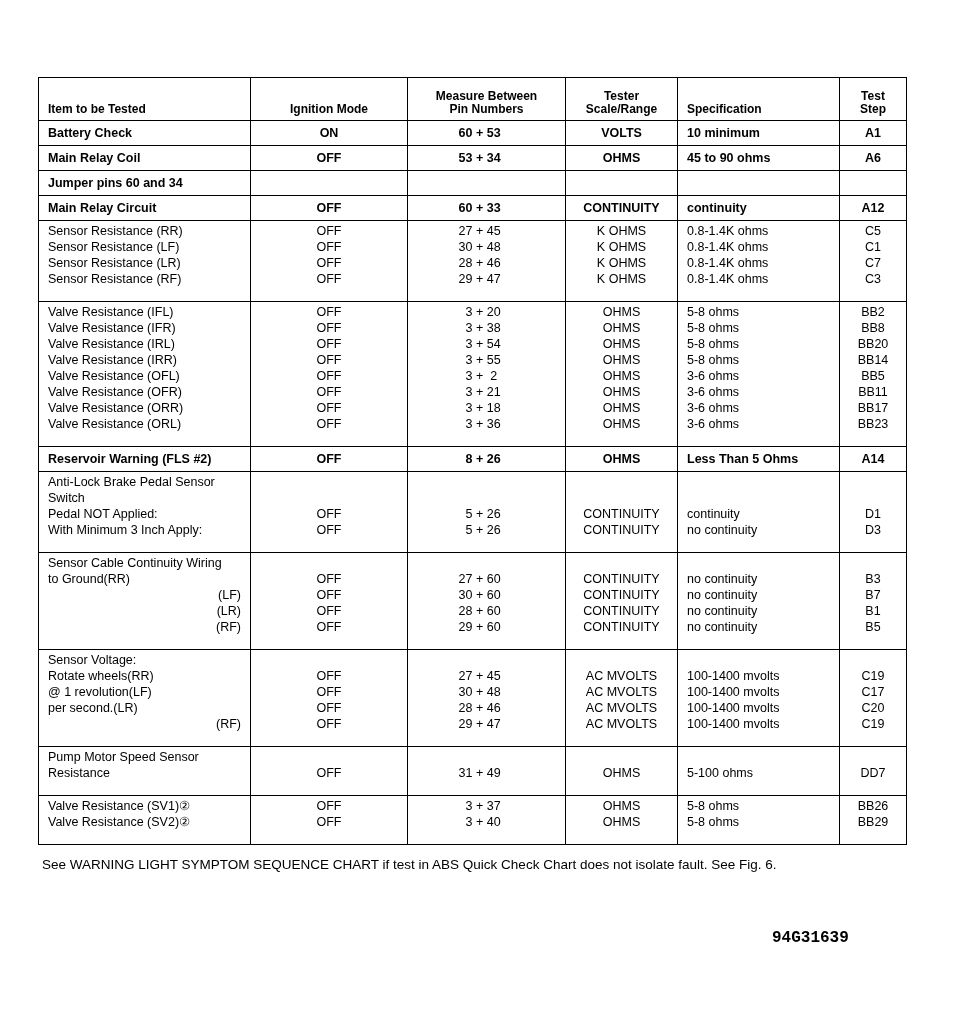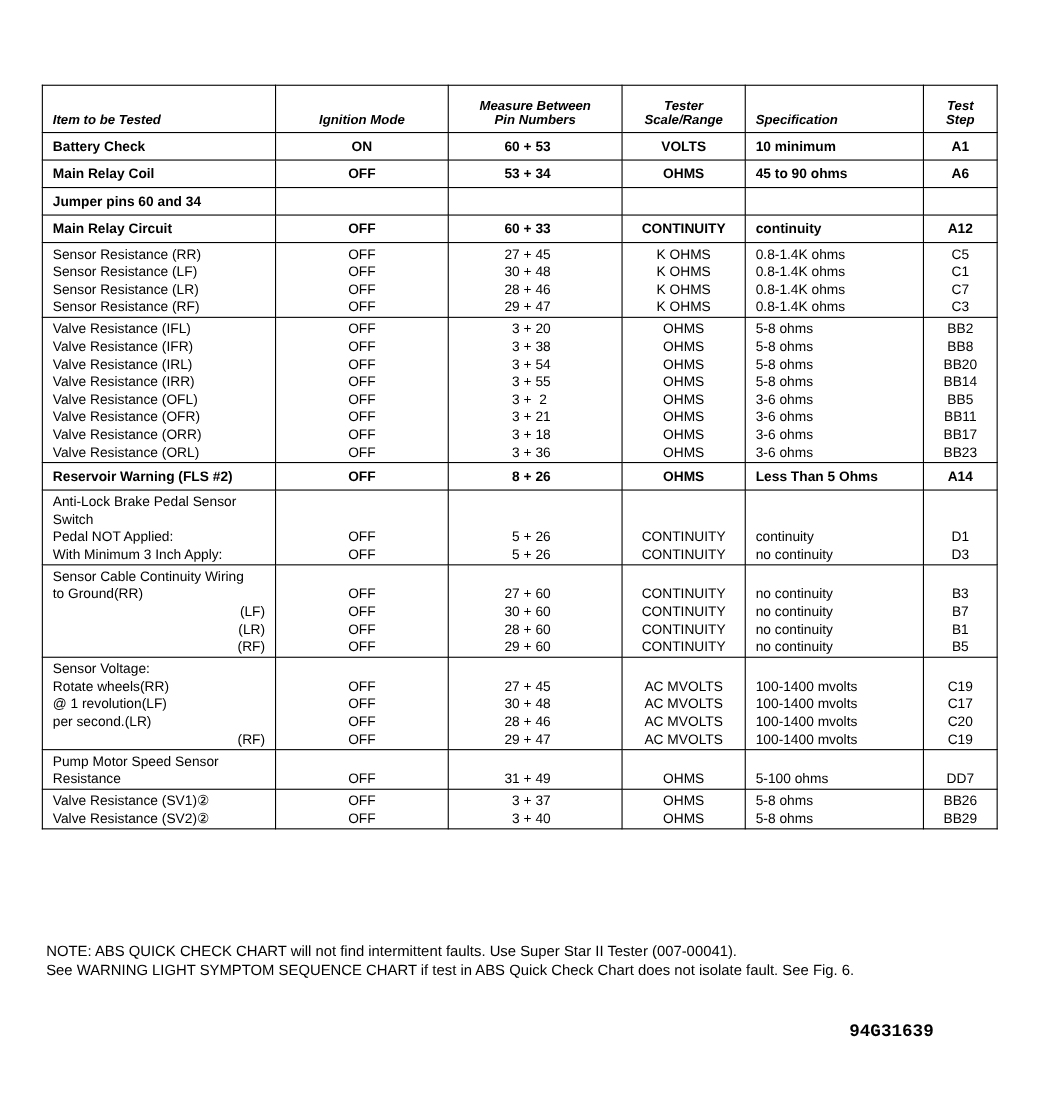--- a/index.html
+++ b/index.html
@@ -6,27 +6,27 @@
   body { width: 954px; height: 1018px; position: relative; overflow: hidden;
          font-family: "Liberation Sans", sans-serif; color: #000; }
   table.chart {
     position: absolute; left: 38px; top: 77px; width: 868px;
     border-collapse: collapse; table-layout: fixed;
     font-size: 12.5px; line-height: 16px;
   }
   table.chart td, table.chart th {
     border: 1.5px solid #000; padding: 0 9px; vertical-align: bottom;
   }
-  table.chart th { font-weight: bold; font-size: 12px; line-height: 13px; padding-bottom: 4px; font-style: italic; }
+  table.chart th { font-weight: bold; font-size: 12px; line-height: 13px; padding-bottom: 4px; }
   col.c1 { width: 212px; } col.c2 { width: 157px; } col.c3 { width: 158px; }
   col.c4 { width: 112px; } col.c5 { width: 162px; } col.c6 { width: 67px; }
   .l { text-align: left; } .c { text-align: center; } .r { text-align: right; }
   tr.hdr { height: 43px; }
   tr.single td { height: 24px; vertical-align: middle; font-weight: bold; }
-  tr.group td { padding-top: 2px; padding-bottom: 1px; vertical-align: bottom; }
+  tr.group td { padding-top: 2px; padding-bottom: 14px; vertical-align: bottom; }
   .line { display: block; white-space: nowrap; }
   .split { display: flex; white-space: nowrap; }
   .bold { font-weight: bold; }
   .pin { display: inline-block; width: 64px; text-align: left; }
   .pin .a { display: inline-block; width: 18px; text-align: right; }
   .note { position: absolute; left: 42px; top: 856px; font-size: 13.5px; line-height: 17px; white-space: nowrap; }
   .figid { position: absolute; left: 772px; top: 929px; font-family: Liberation Mono, monospace; font-weight: bold; font-size: 16px; }
 </style>
 </head>
 <body>
@@ -359,16 +359,15 @@
         </td>
     <td class="c">
           <span class="line">BB26</span>
           <span class="line">BB29</span>
         </td>
   </tr>
 </tbody>
   </table>
 
 <div class="note">
-  <div>NOTE: ABS QUICK CHECK CHART will not find intermittent faults. Use Super Star II Tester (007-00041).</div>
   <div>See WARNING LIGHT SYMPTOM SEQUENCE CHART if test in ABS Quick Check Chart does not isolate fault. See Fig. 6.</div>
 </div>
 <div class="figid">94G31639</div>
 
 </body></html>

